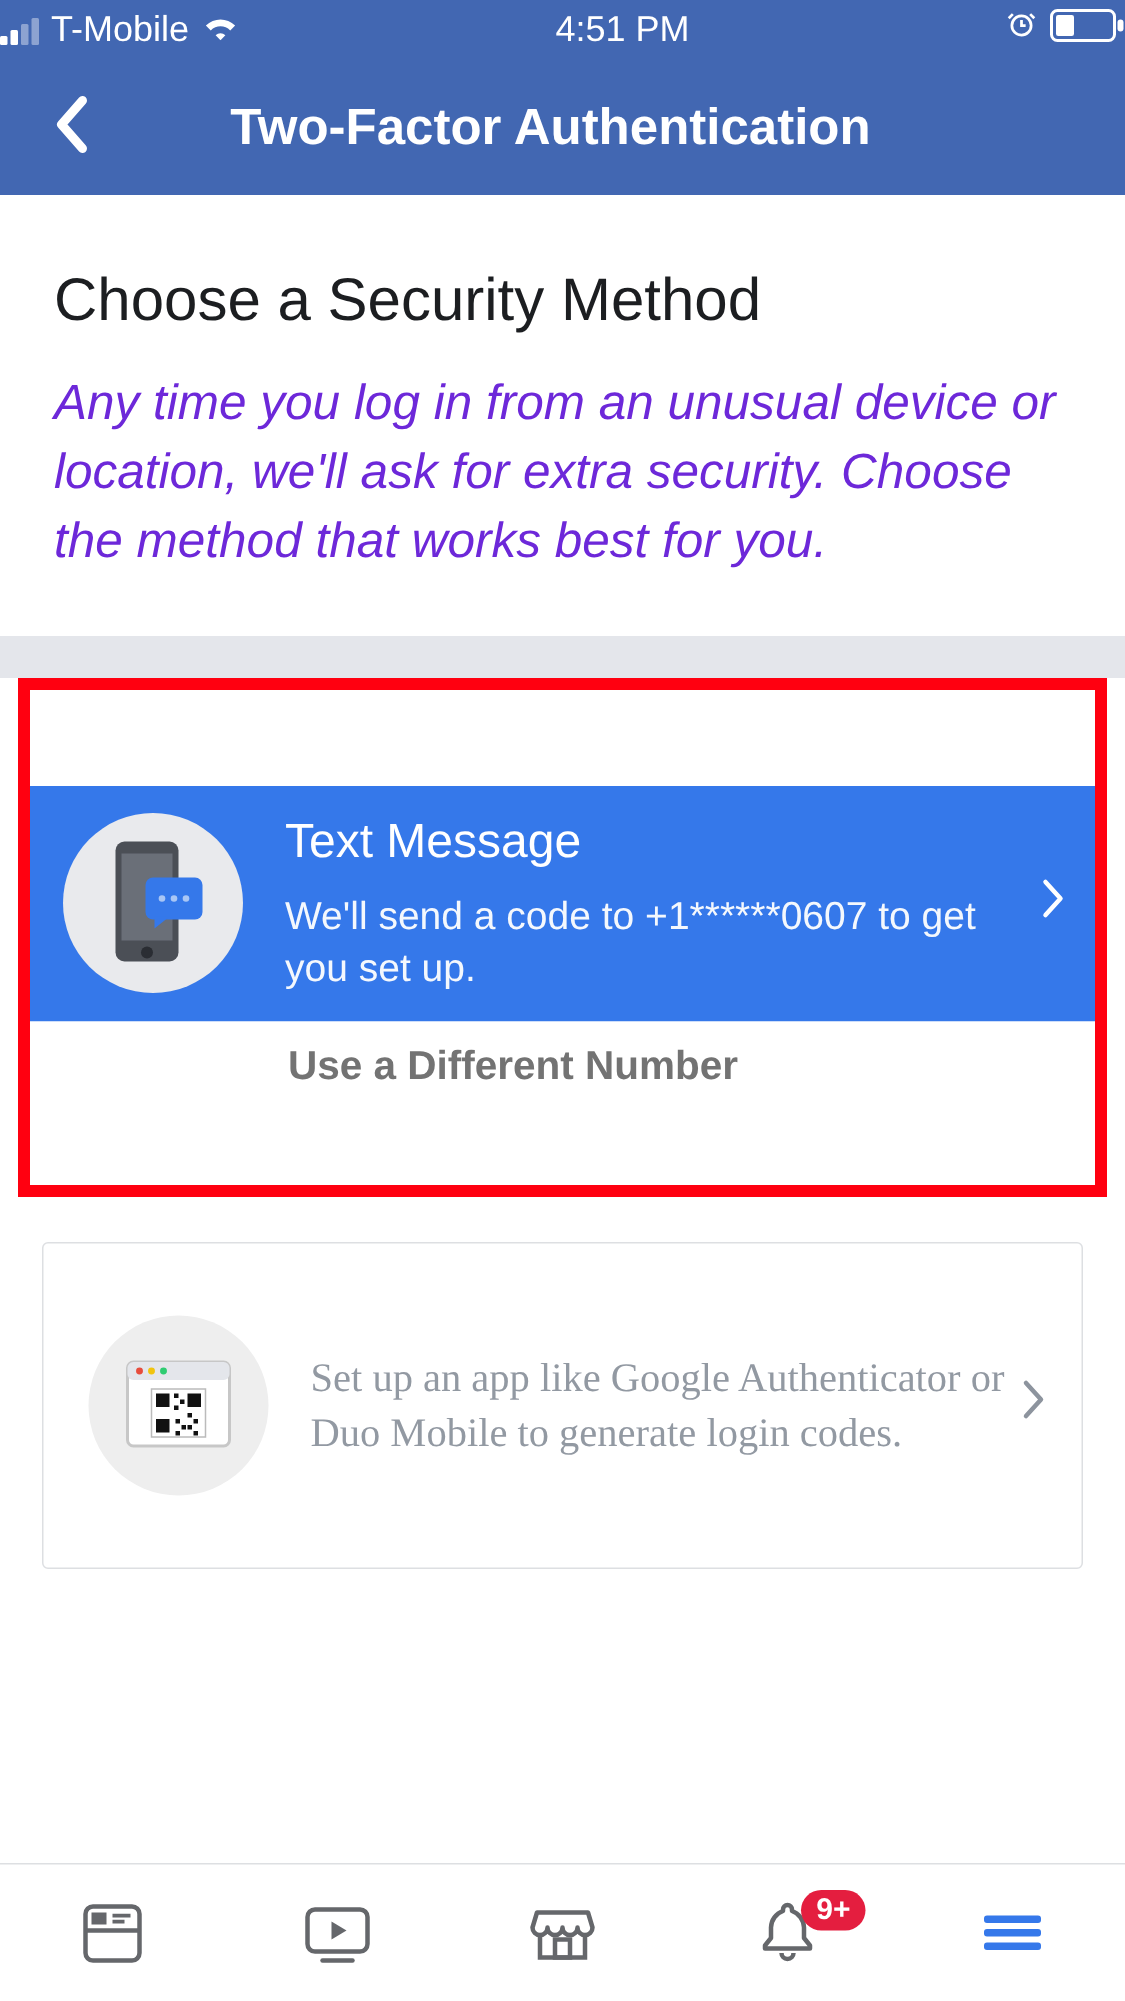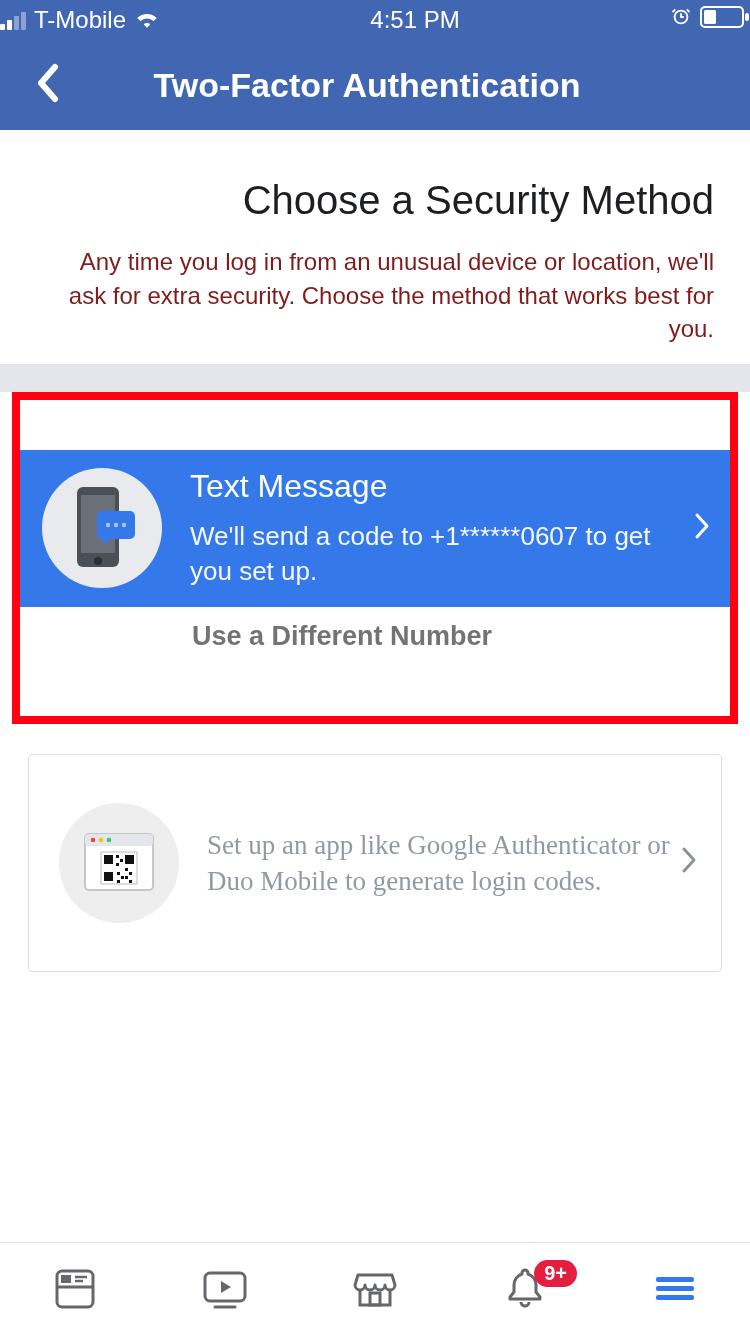--- a/index.html
+++ b/index.html
@@ -4,25 +4,25 @@
 <style>
   * { box-sizing: border-box; margin: 0; padding: 0; }
   html, body { width: 750px; height: 1334px; font-family: -apple-system, "Helvetica Neue", Arial, sans-serif; background: #fff; overflow: hidden; }
   .status-bar { height: 40px; background: #4267B2; color: #fff; display: flex; align-items: center; justify-content: space-between; padding: 0 0; font-size: 24px; }
   .status-left, .status-right { display: flex; align-items: center; gap: 8px; }
   .sig-bars { display: flex; align-items: flex-end; gap: 2px; height: 20px; }
   .sig-bars span { width: 5px; background: rgba(255,255,255,0.4); border-radius: 1px; }
   .sig-bars span.on { background: #fff; }
   .nav-bar { height: 90px; background: #4267B2; color: #fff; display: flex; align-items: center; padding: 0 36px; }
   .nav-title { flex: 1; text-align: center; font-size: 34px; font-weight: 700; margin-left: -40px; }
-  .main { padding: 48px 36px 18px 36px; text-align: right; }
+  .main { padding: 48px 36px 40px 36px; text-align: left; }
   .main h1 { font-size: 40px; font-weight: 500; color: #1c1e21; margin-bottom: 22px; }
-  .main p { font-size: 24px; color: #7f1d1d; line-height: 1.4; }
+  .main p { font-size: 33px; color: #6d28d9; line-height: 1.4; font-style: italic; }
   .sep { height: 28px; background: #e4e6eb; }
-  .highlight-wrap { border: 8px solid #ff0010; margin: 0px 12px 0 12px; padding: 50px 0 64px 0; background: #fff; }
+  .highlight-wrap { border: 8px solid #ff0010; margin: 0px 12px 0 12px; padding: 64px 0 64px 0; background: #fff; }
   .option-text-msg { background: #3578ea; color: #fff; display: flex; align-items: center; padding: 18px 20px 18px 22px; }
   .opt-icon-circle { width: 120px; height: 120px; border-radius: 60px; background: #e9eaed; flex: none; margin-right: 28px; display: flex; align-items: center; justify-content: center; }
   .opt-body { flex: 1; }
   .opt-title { font-size: 32px; font-weight: 500; margin-bottom: 14px; }
   .opt-desc { font-size: 26px; line-height: 1.35; opacity: 0.95; }
   .opt-chevron { font-size: 34px; color: #fff; font-weight: 300; padding-left: 10px; }
   .use-diff { font-size: 27px; color: #737373; font-weight: 700; padding: 14px 0 0 172px; background: #fff; }
   .card { border: 1px solid #dddfe2; border-radius: 4px; margin: 30px 28px 0 28px; padding: 48px 24px 48px 30px; display: flex; align-items: center; background: #fff; }
   .card .opt-icon-circle { background: #eee; }
   .card .opt-title { color: #1c1e21; font-size: 32px; }

